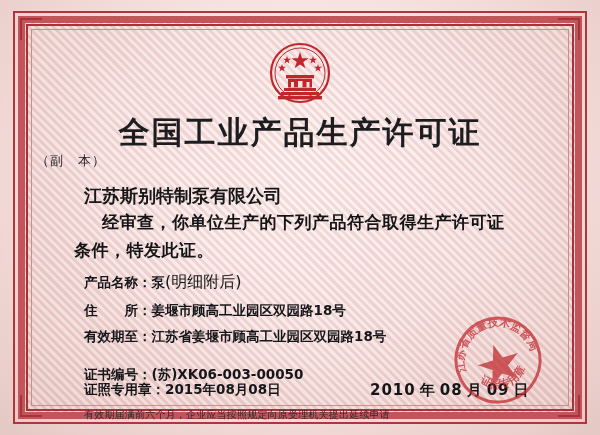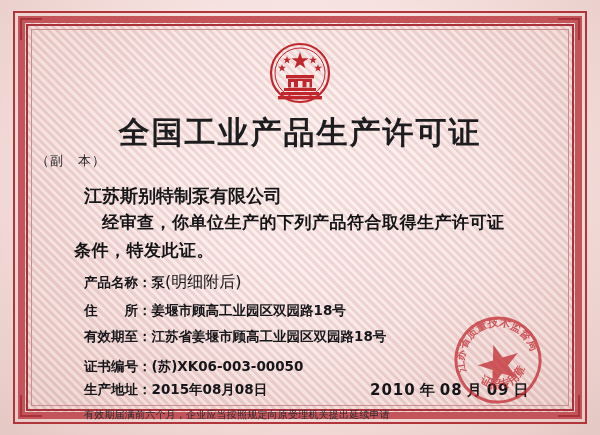--- a/index.html
+++ b/index.html
@@ -137,21 +137,21 @@
     font-weight: bold;
     white-space: nowrap;
   }
   .field .label { font-weight: bold; text-align: right; }
   .field .value { font-weight: bold; }
   .field .small { font-size: 16px; font-weight: normal; }
 
   .f-product { top: 238px; }
   .f-address { top: 268px; }
   .f-place   { top: 294px; }
-  .f-certno  { top: 324px; }
+  .f-certno  { top: 332px; }
   .f-valid   { top: 347px; }
 
   .date-line {
     position: absolute;
     top: 347px;
     left: 330px;
     font-size: 15px;
     font-weight: bold;
     color: #16161a;
     letter-spacing: 1px;
@@ -247,21 +247,21 @@
 
     <div class="field f-place">
       <span class="label">有效期至：</span><span class="value">江苏省姜堰市顾高工业园区双园路18号</span>
     </div>
 
     <div class="field f-certno">
       <span class="label">证书编号：</span><span class="value">(苏)XK06-003-00050</span>
     </div>
 
     <div class="field f-valid">
-      <span class="label">生产地址：</span><span class="value">2015年08月08日</span>
+      <span class="label">证照专用章：</span><span class="value">2015年08月08日</span>
     </div>
 
     <div class="date-line">
       <span class="num">2010</span><span>年</span><span class="num">08</span><span>月</span><span class="num">09</span><span>日</span>
     </div>
 
     <div class="footnote">有效期届满前六个月，企业应当按照规定向原受理机关提出延续申请</div>
 
     <div class="seal">
       <svg viewBox="0 0 96 96" width="96" height="96">

